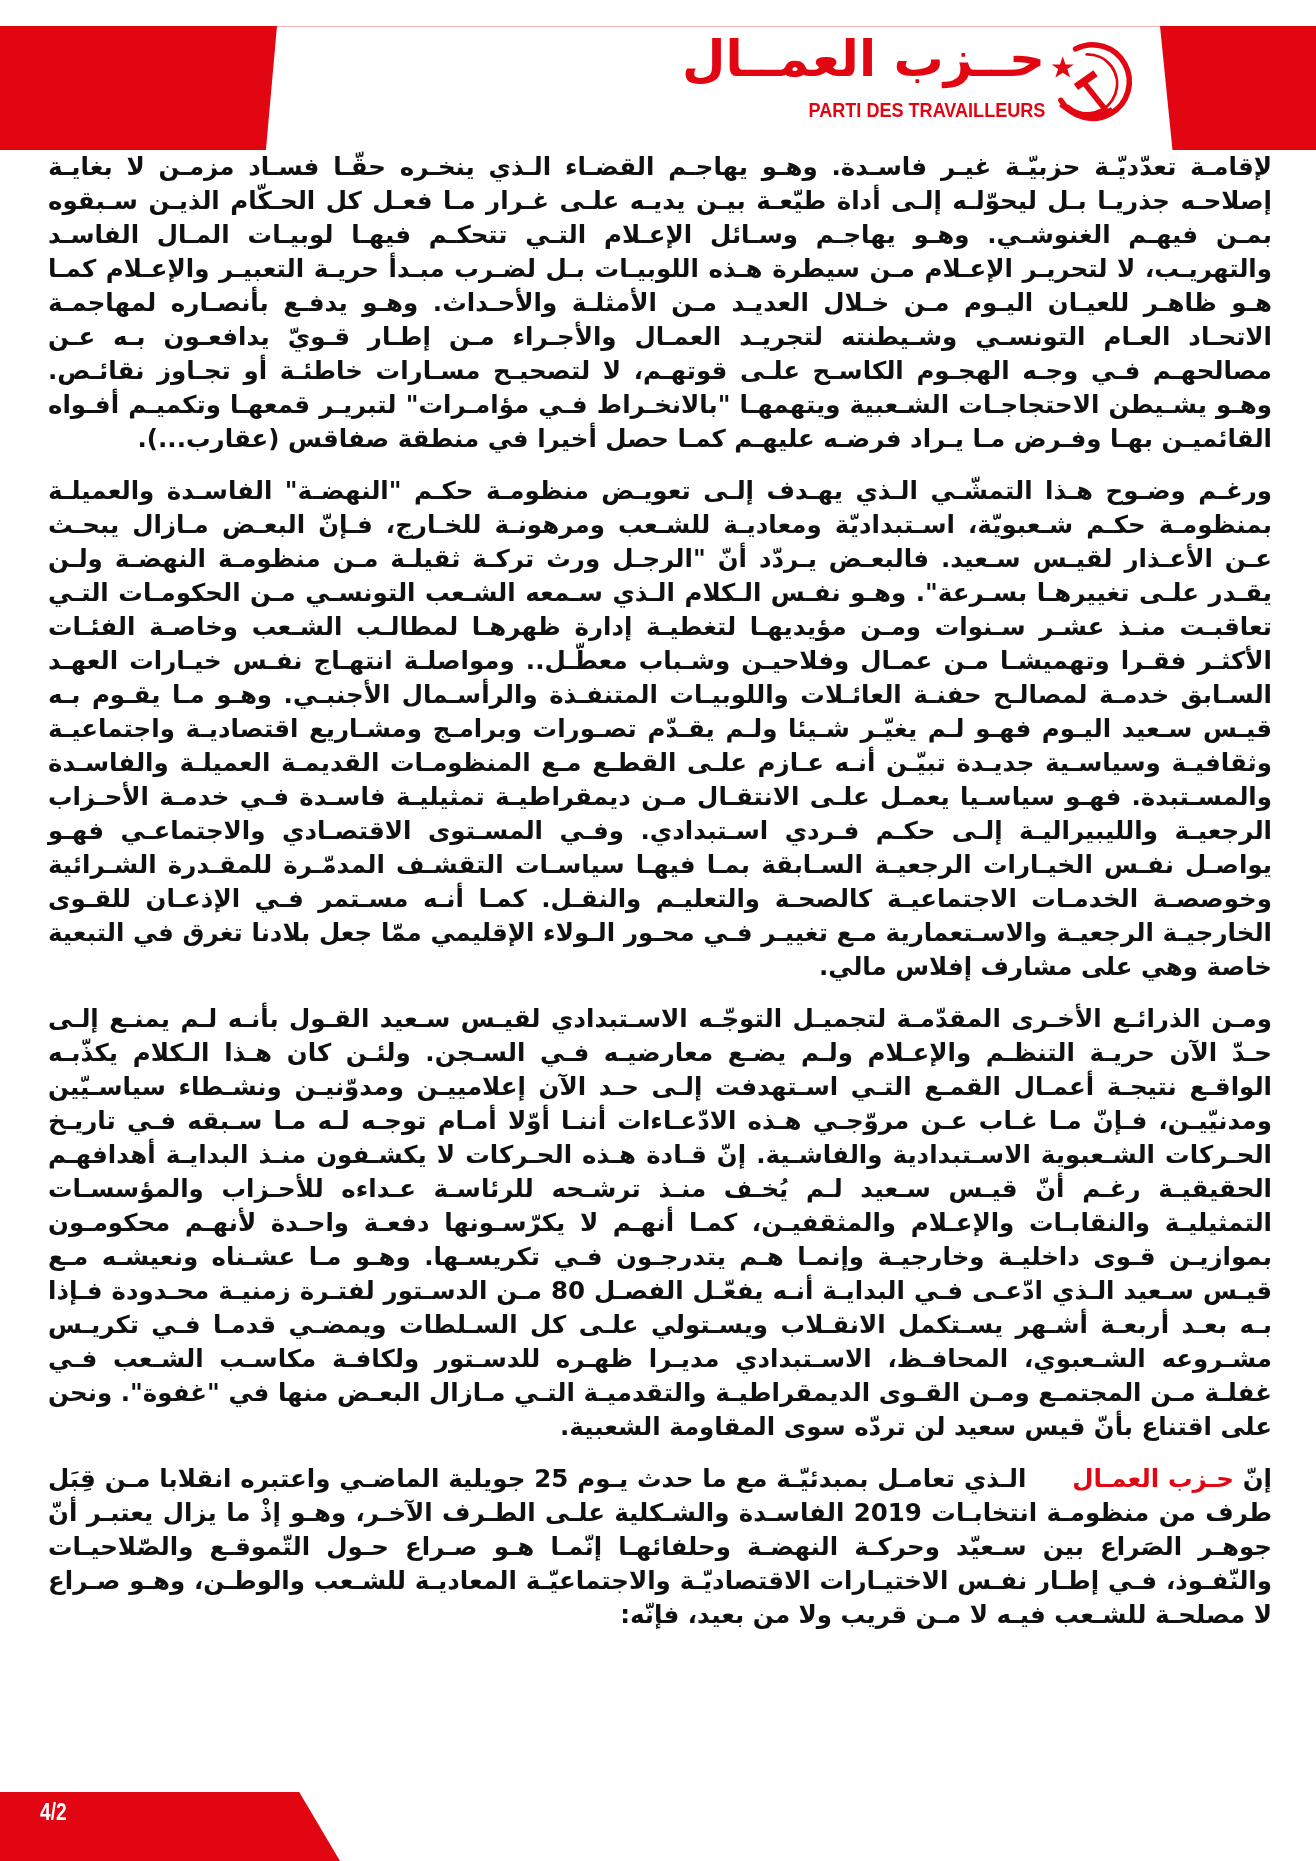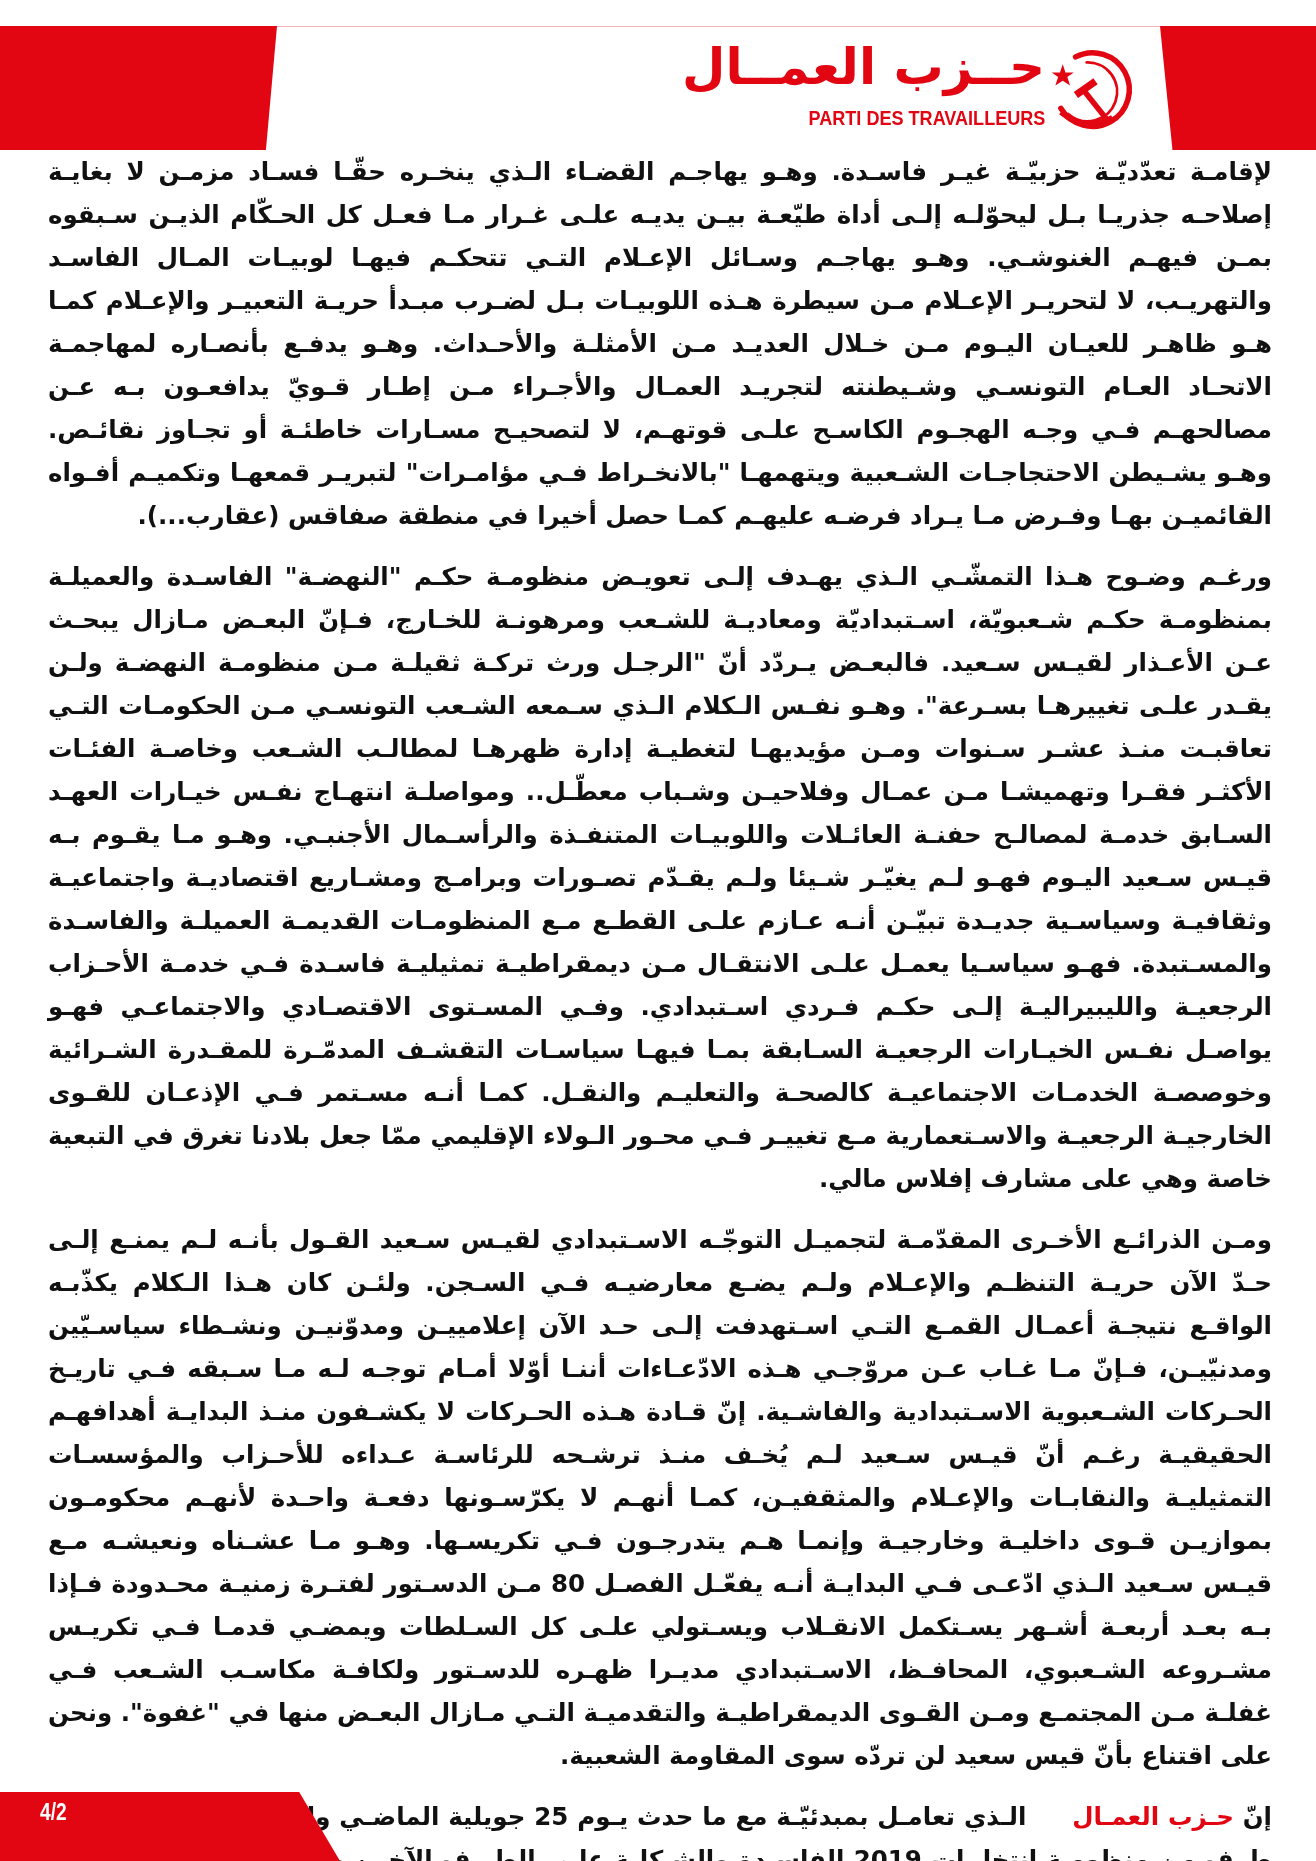--- a/index.html
+++ b/index.html
@@ -4,29 +4,29 @@
 <style>
   html, body { margin:0; padding:0; background:#ffffff; }
   body { width:1316px; height:1861px; position:relative; overflow:hidden;
          font-family:"DejaVu Sans", sans-serif; }
   .band { position:absolute; background:#e20613; }
   #band-left { left:0; top:26px; width:277px; height:124px;
                clip-path:polygon(0 0, 100% 0, 96% 100%, 0 100%); }
   #band-right { left:1160px; top:26px; width:156px; height:124px;
                 clip-path:polygon(0 0, 100% 0, 100% 100%, 8% 100%); }
   #band-top-line { position:absolute; left:0; top:26px; width:1316px; height:1px; background:#f4b3b6; }
-  #logo { position:absolute; left:735px; top:36px; width:410px; height:100px; }
+  #logo { position:absolute; left:735px; top:28px; width:410px; height:100px; }
   #logo-ar { position:absolute; right:100px; top:2px; font-size:50px; font-weight:bold;
              color:#e20613; direction:rtl; white-space:nowrap; letter-spacing:1px; }
   #logo-fr { position:absolute; right:100px; top:70px; font-family:"Liberation Sans", sans-serif;
              font-size:21px; font-weight:bold; color:#e20613; white-space:nowrap; transform:scaleX(0.86); transform-origin:right; }
   #logo-emblem { position:absolute; right:5px; top:8px; width:92px; height:92px; }
   #content { position:absolute; left:48px; top:150px; width:1224px; direction:rtl;
              text-align:justify; text-align-last:right; color:#111; }
-  .para { font-size:24.5px; font-weight:bold; line-height:43px; margin:0 0 18px 0;
+  .para { font-size:24.5px; font-weight:bold; line-height:34px; margin:0 0 18px 0;
           text-align:justify; }
   .hl { color:#e20613;margin-left:37px; }
   #band-bottom { left:0; top:1792px; width:340px; height:69px;
                  clip-path:polygon(0 0, 88% 0, 100% 100%, 0 100%); }
   #page-num { position:absolute; left:40px; top:1798px; color:#fff; font-family:"Liberation Sans", sans-serif;
               font-size:24px; font-weight:bold; transform:scaleX(0.8); transform-origin:left; }
 </style>
 </head>
 <body>
 

